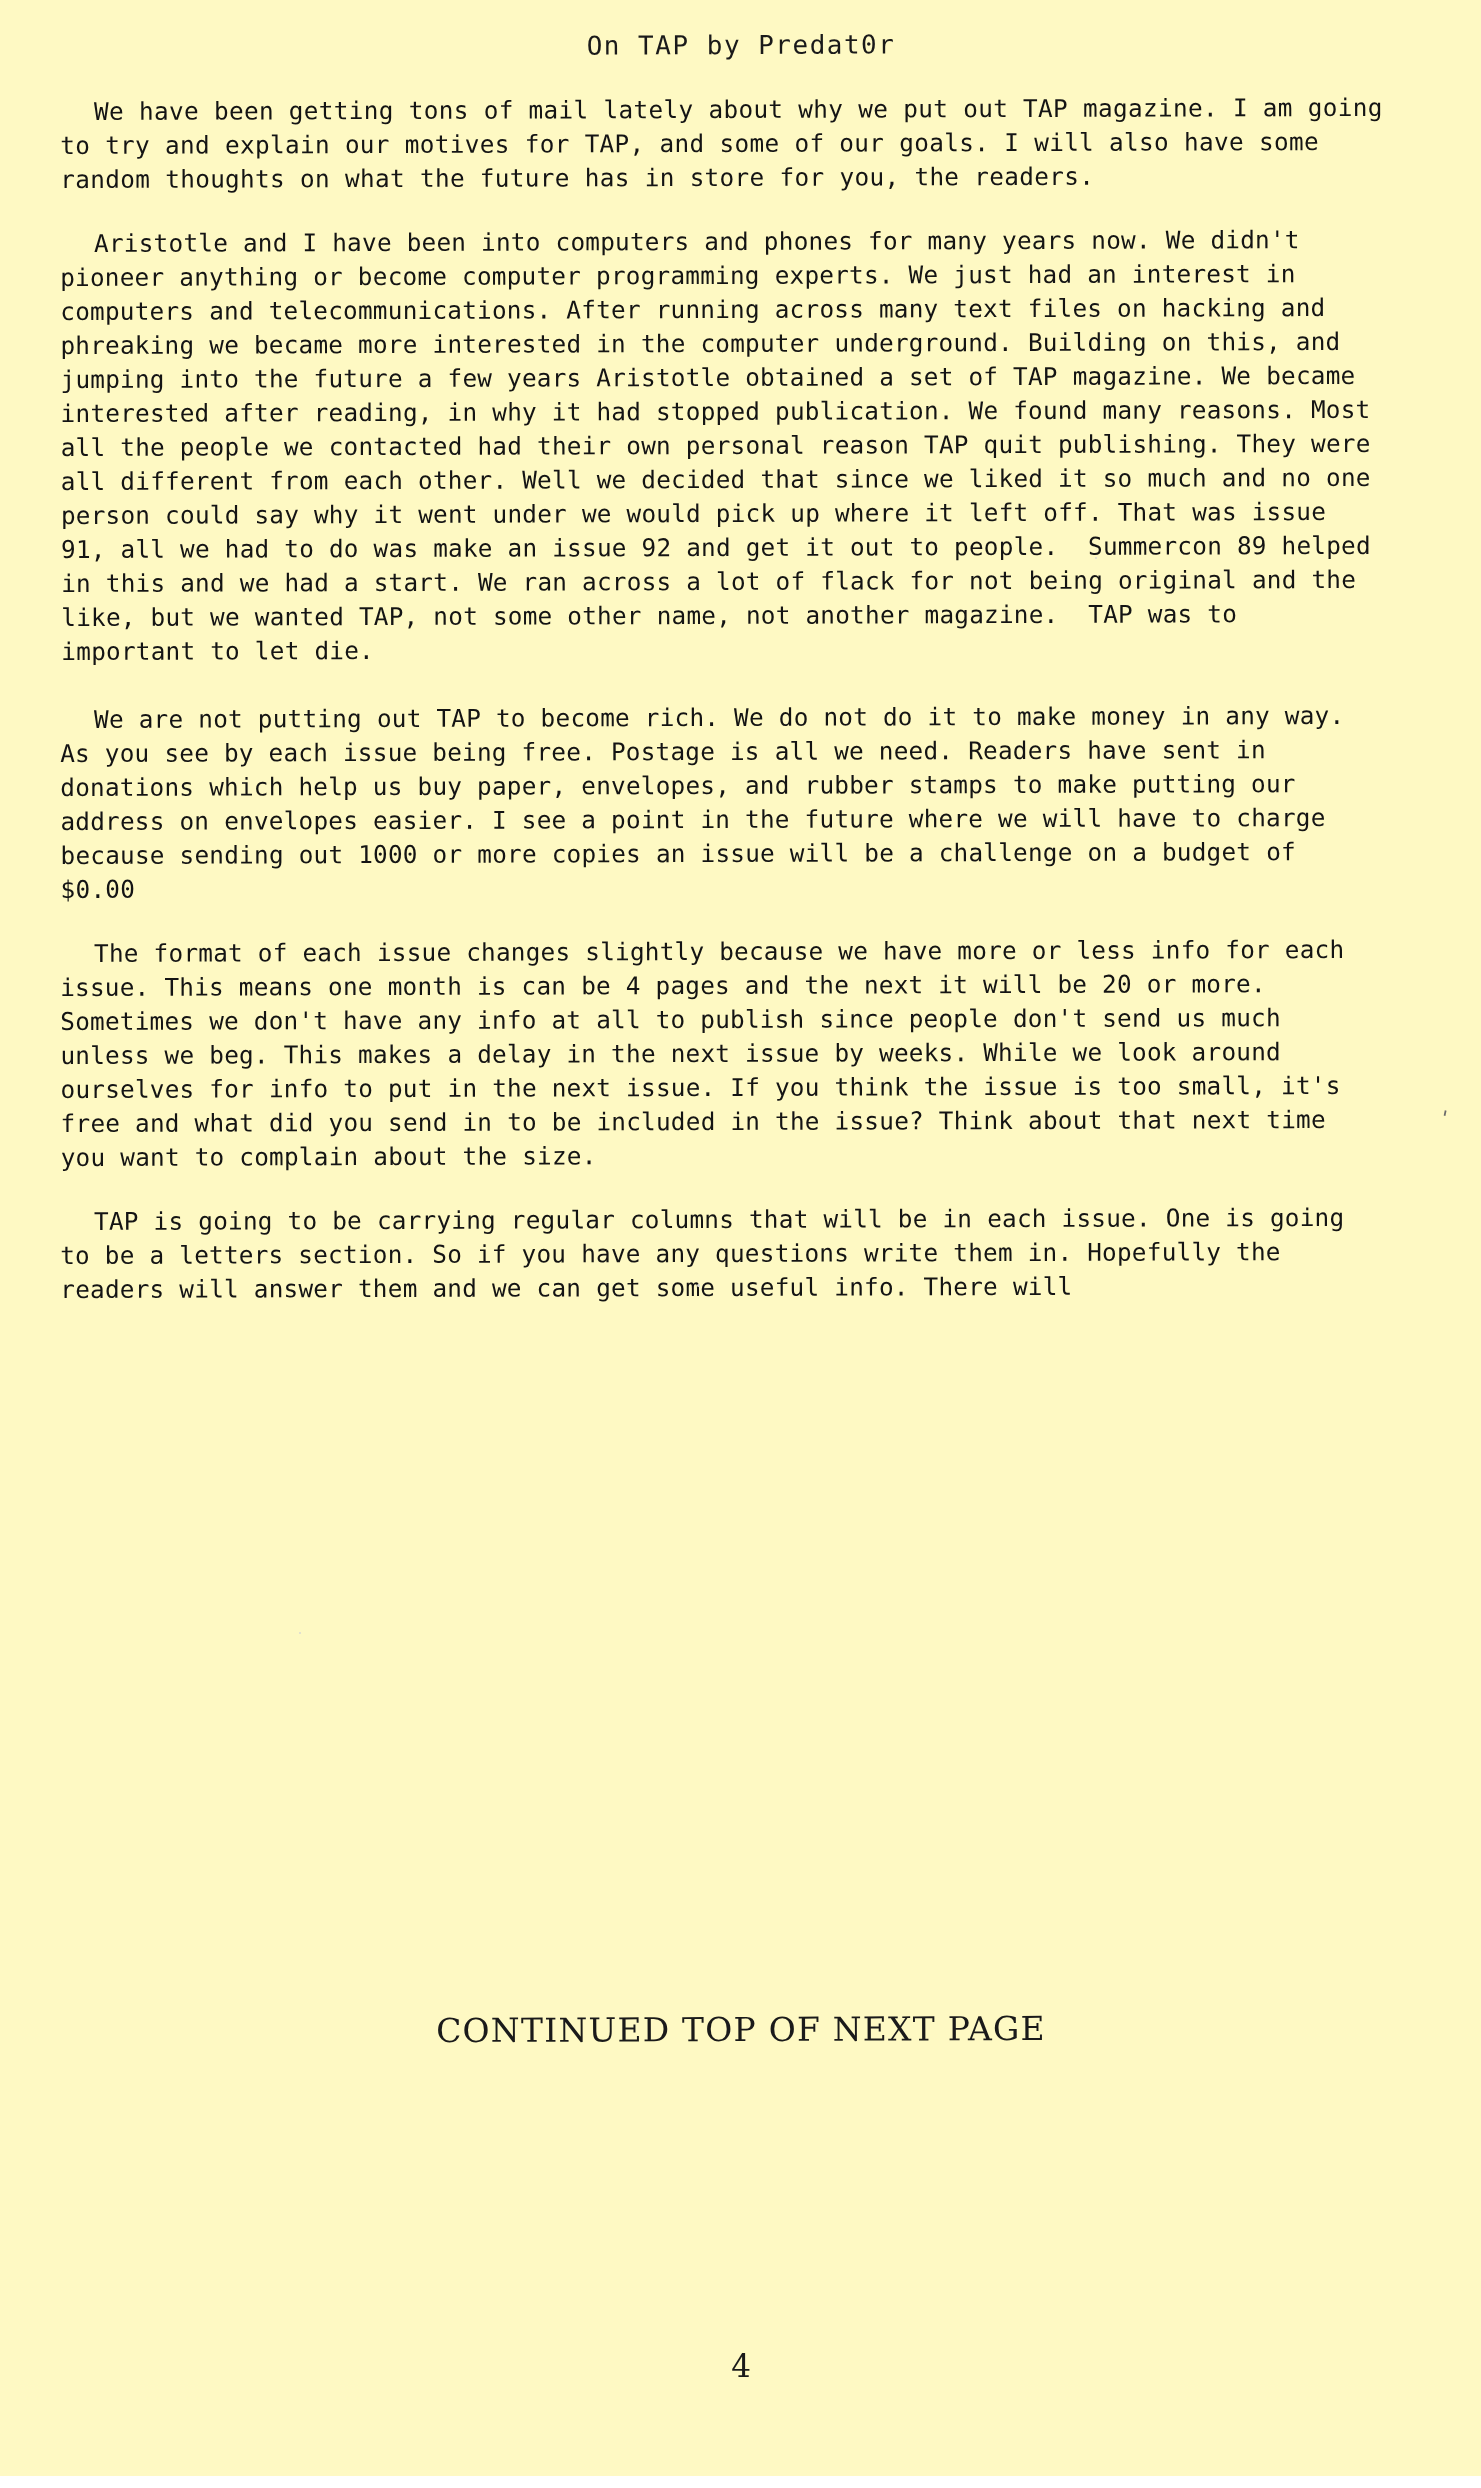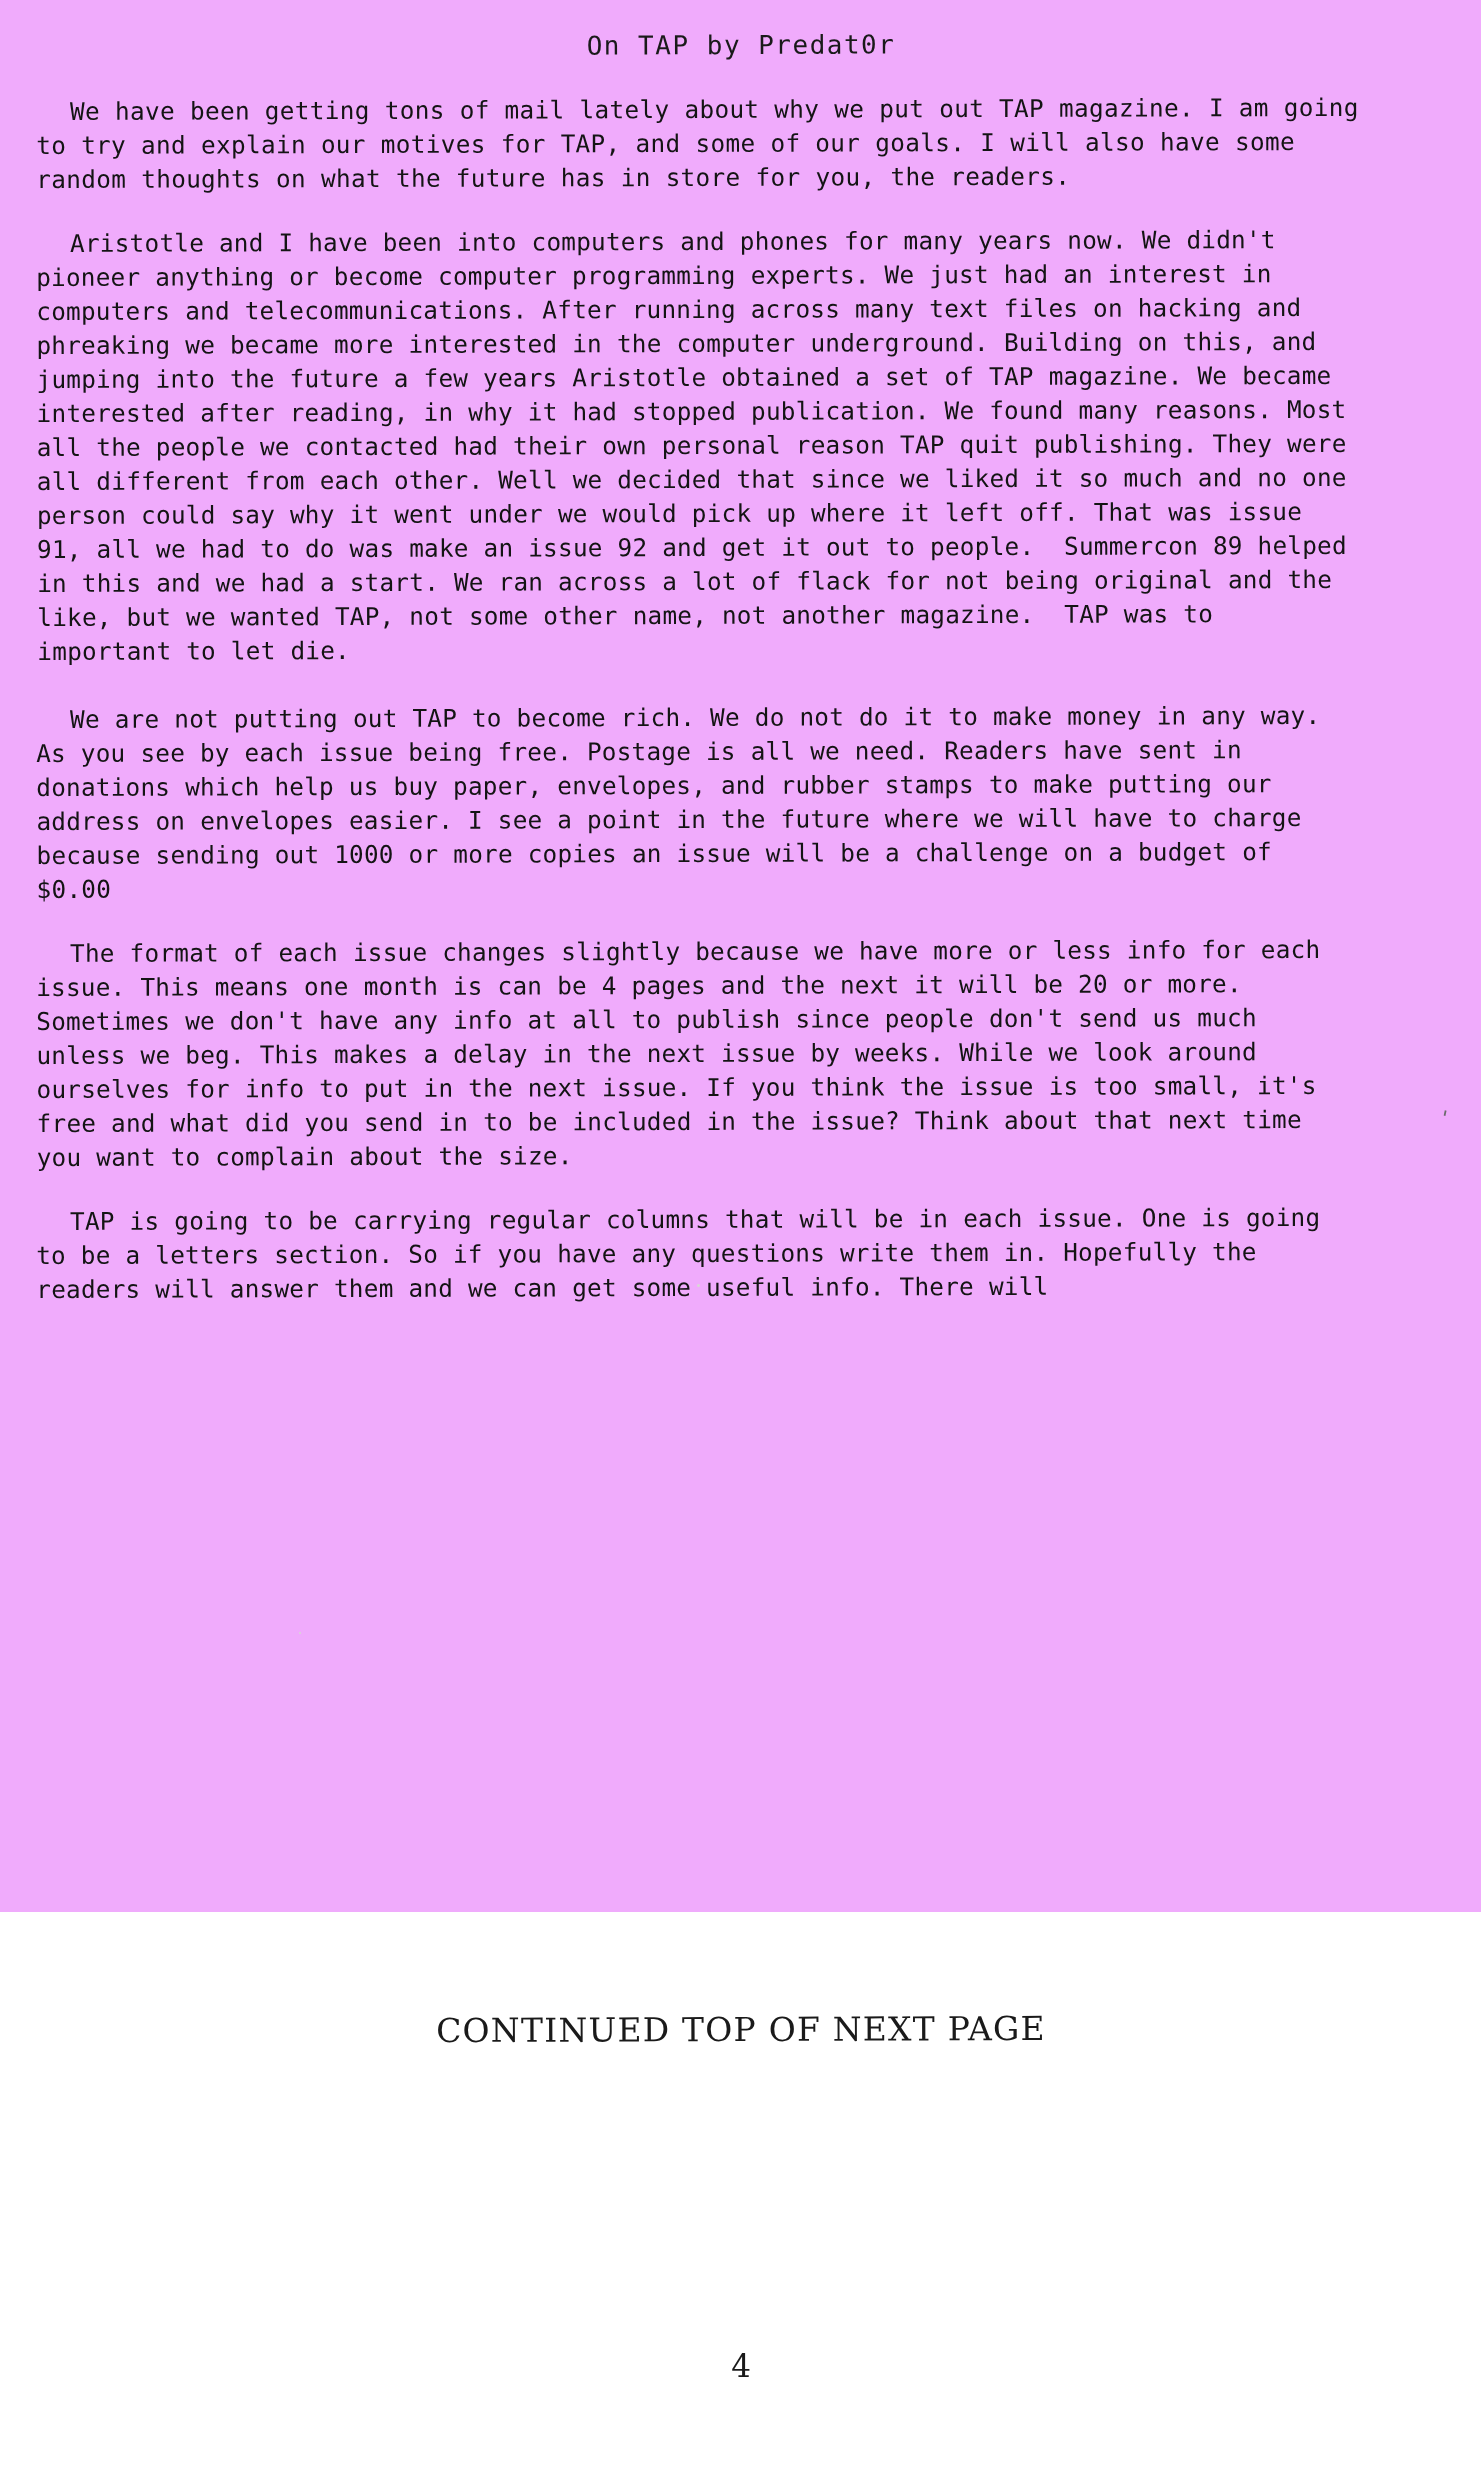--- a/index.html
+++ b/index.html
@@ -12,38 +12,38 @@
     height: 2488px;
     position: relative;
     font-family: "DejaVu Sans Mono", monospace;
     color: #111111;
     overflow: hidden;
   }
   .page {
     position: absolute;
     top: 0; left: 0;
     width: 1482px;
-    height: 1912px;
-    background: #f0abfc;
+    height: 2476px;
+    background: #fef9c3;
   }
   .title {
     position: absolute;
     top: 30px;
     left: 0;
     width: 1482px;
     text-align: center;
     font-family: "DejaVu Sans Mono", monospace;
     font-size: 26px;
     letter-spacing: 1.5px;
     color: #1a1a1a;
     transform: rotate(-0.25deg);
   }
   .body-block {
     position: absolute;
-    left: 36px;
+    left: 60px;
     top: 95px;
     width: 1323px;
   }
   p.para {
     margin: 0 0 30px 0;
     font-family: "DejaVu Sans Mono", monospace;
     font-size: 24.4px;
     line-height: 34px;
     letter-spacing: 0.2px;
     color: #141414;

